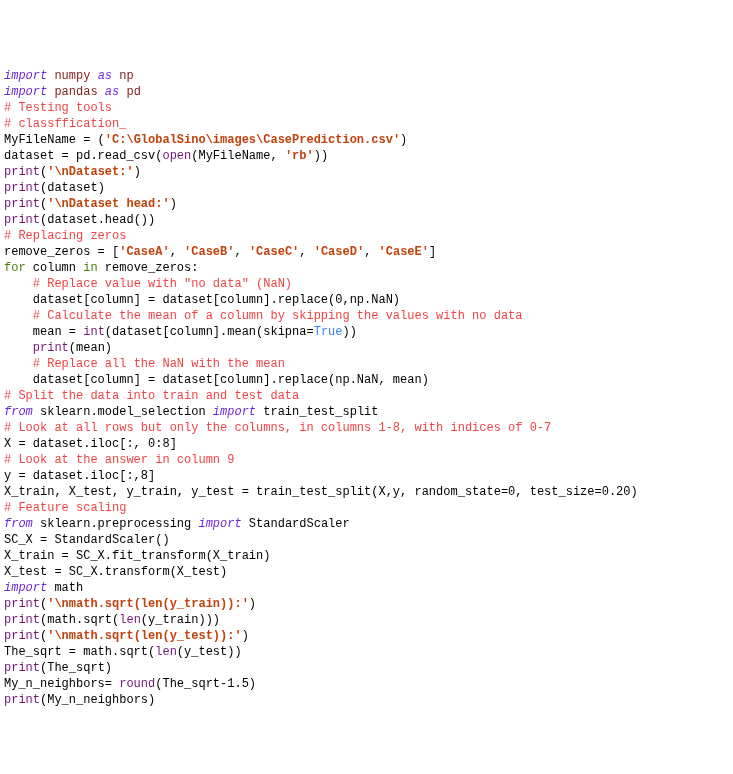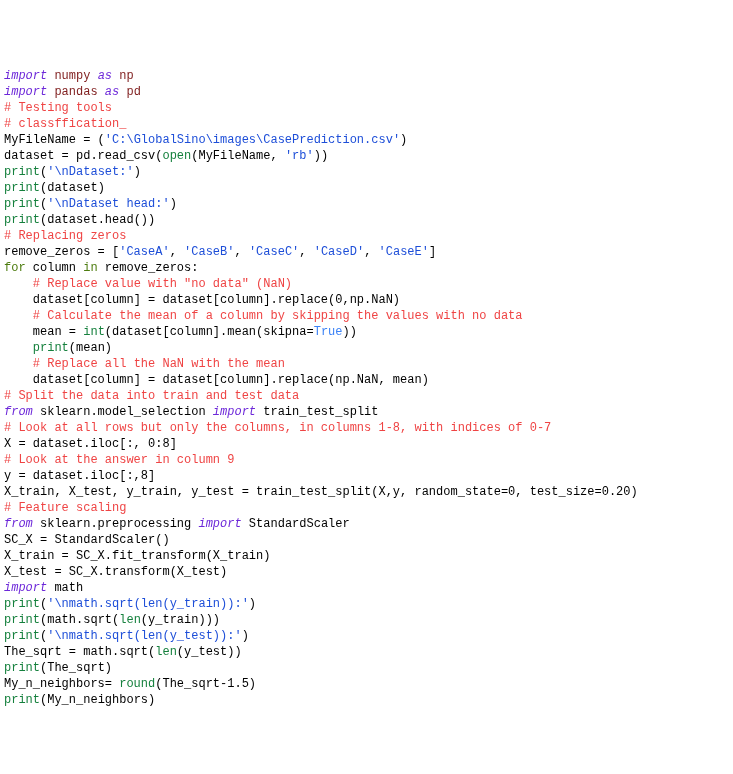--- a/index.html
+++ b/index.html
@@ -10,22 +10,22 @@
       font-size: 12px;
       line-height: 16px;
       color: #000000;
       white-space: pre;
     }
     .kw-import { color: #6d28d9; font-style: italic; }
     .kw-blue { color: #7f1d1d; }
     .kw-control { color: #4d7c0f; }
     .kw-bool { color: #3b82f6; }
     .comment { color: #ef4444; }
-    .string { color: #1d4ed8; }
-    .builtin { color: #15803d; margin-top: 8px; }
+    .string { color: #c2410c; font-weight: bold; }
+    .builtin { color: #701a75; margin-top: 8px; }
     .line { display: block; }
   </style>
 </head>
 <body>
 
 
 
 <div><span class="line"><span class="kw-import">import</span> <span class="kw-blue">numpy</span> <span class="kw-import">as</span> <span class="kw-blue">np</span></span><span class="line"><span class="kw-import">import</span> <span class="kw-blue">pandas</span> <span class="kw-import">as</span> <span class="kw-blue">pd</span></span><span class="line"><span class="comment"># Testing tools</span></span><span class="line"></span><span class="line"><span class="comment"># classffication_</span></span><span class="line"></span><span class="line"><span>MyFileName = (</span><span class="string">'C:\GlobalSino\images\CasePrediction.csv'</span><span>)</span></span><span class="line"></span><span class="line"><span>dataset = pd.read_csv(</span><span class="builtin">open</span><span>(MyFileName, </span><span class="string">'rb'</span><span>))</span></span><span class="line"><span class="builtin">print</span><span>(</span><span class="string">'\nDataset:'</span><span>)</span></span><span class="line"><span class="builtin">print</span><span>(dataset)</span></span><span class="line"><span class="builtin">print</span><span>(</span><span class="string">'\nDataset head:'</span><span>)</span></span><span class="line"><span class="builtin">print</span><span>(dataset.head())</span></span><span class="line"></span><span class="line"><span class="comment"># Replacing zeros</span></span><span class="line"><span>remove_zeros = [</span><span class="string">'CaseA'</span><span>, </span><span class="string">'CaseB'</span><span>, </span><span class="string">'CaseC'</span><span>, </span><span class="string">'CaseD'</span><span>, </span><span class="string">'CaseE'</span><span>]</span></span><span class="line"></span><span class="line"><span class="kw-control">for</span><span> column </span><span class="kw-control">in</span><span> remove_zeros:</span></span><span class="line"><span>    </span><span class="comment"># Replace value with "no data" (NaN)</span></span><span class="line"><span>    </span><span>dataset[column] = dataset[column].replace(0,np.NaN)</span></span><span class="line"><span>    </span><span class="comment"># Calculate the mean of a column by skipping the values with no data</span></span><span class="line"><span>    </span><span>mean = </span><span class="builtin">int</span><span>(dataset[column].mean(skipna=</span><span class="kw-bool">True</span><span>))</span></span><span class="line"><span>    </span><span class="builtin">print</span><span>(mean)</span></span><span class="line"><span>    </span><span class="comment"># Replace all the NaN with the mean</span></span><span class="line"><span>    </span><span>dataset[column] = dataset[column].replace(np.NaN, mean)</span></span><span class="line"></span><span class="line"><span class="comment"># Split the data into train and test data</span></span><span class="line"><span class="kw-import">from</span><span> sklearn.model_selection </span><span class="kw-import">import</span><span> train_test_split</span></span><span class="line"><span class="comment"># Look at all rows but only the columns, in columns 1-8, with indices of 0-7</span></span><span class="line"><span>X = dataset.iloc[:, 0:8]</span></span><span class="line"><span class="comment"># Look at the answer in column 9</span></span><span class="line"><span>y = dataset.iloc[:,8]</span></span><span class="line"><span>X_train, X_test, y_train, y_test = train_test_split(X,y, random_state=0, test_size=0.20)</span></span><span class="line"></span><span class="line"><span class="comment"># Feature scaling</span></span><span class="line"><span class="kw-import">from</span><span> sklearn.preprocessing </span><span class="kw-import">import</span><span> StandardScaler</span></span><span class="line"><span>SC_X = StandardScaler()</span></span><span class="line"><span>X_train = SC_X.fit_transform(X_train)</span></span><span class="line"><span>X_test = SC_X.transform(X_test)</span></span><span class="line"></span><span class="line"><span class="kw-import">import</span><span> math</span></span><span class="line"><span class="builtin">print</span><span>(</span><span class="string">'\nmath.sqrt(len(y_train)):'</span><span>)</span></span><span class="line"><span class="builtin">print</span><span>(math.sqrt(</span><span class="builtin">len</span><span>(y_train)))</span></span><span class="line"><span class="builtin">print</span><span>(</span><span class="string">'\nmath.sqrt(len(y_test)):'</span><span>)</span></span><span class="line"><span>The_sqrt = math.sqrt(</span><span class="builtin">len</span><span>(y_test))</span></span><span class="line"><span class="builtin">print</span><span>(The_sqrt)</span></span><span class="line"><span>My_n_neighbors= </span><span class="builtin">round</span><span>(The_sqrt-1.5)</span></span><span class="line"><span class="builtin">print</span><span>(My_n_neighbors)</span></span></div>
 
 

